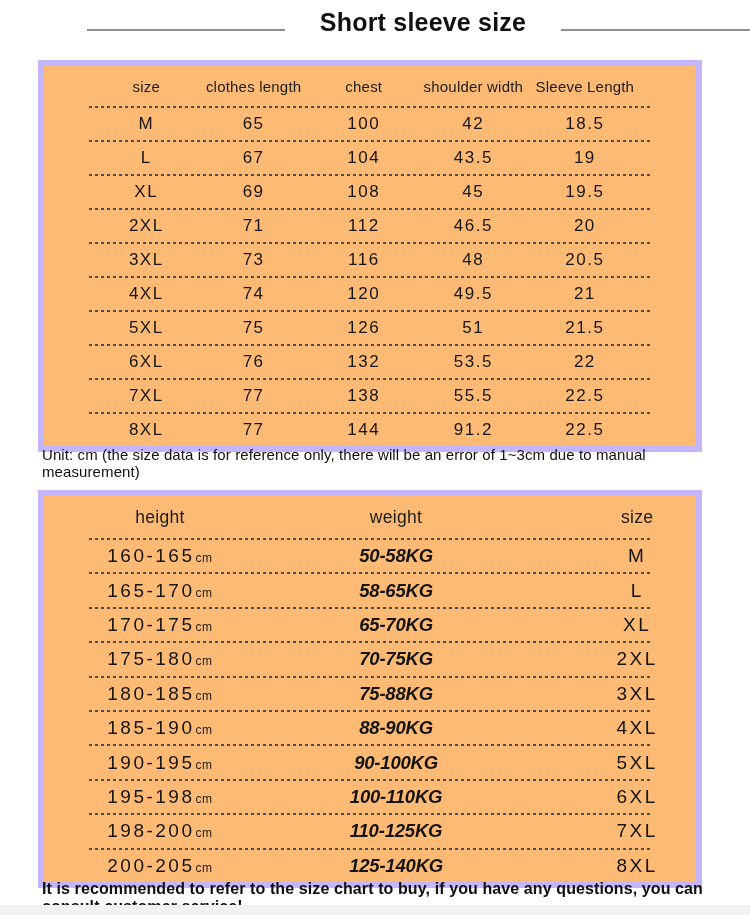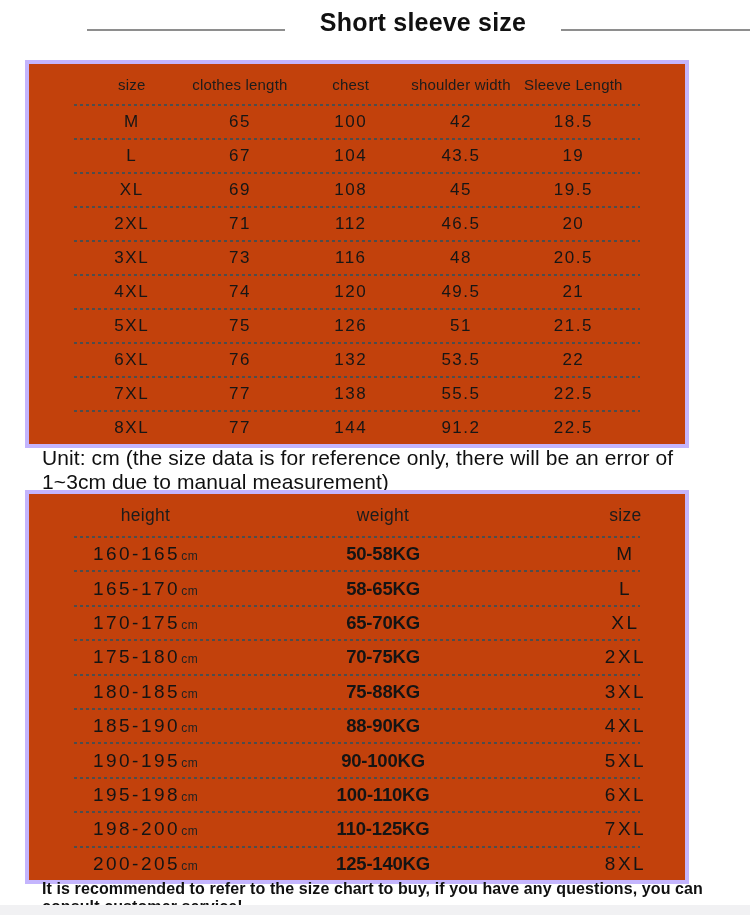--- a/index.html
+++ b/index.html
@@ -34,56 +34,56 @@
     font-size: 25px;
     font-weight: bold;
     color: #111;
     white-space: nowrap;
     letter-spacing: 0.2px;
   }
 
   
   .table-box {
     position: absolute;
-    left: 25px;
+    left: 38px;
     width: 664px;
-    border: 4px solid #c4b5fd;
-    background: #c2410c;
+    border: 6px solid #c4b5fd;
+    background: #fdba74;
   }
   .t1 { top: 60px; }
   .t2 { top: 490px; }
 
   .trow { display: grid; align-items: center; text-align: center; }
 
   .t1 .trow { grid-template-columns: 23.7% 16.9% 16.9% 16.7% 25.8%; height: 32px; }
   .t1 .trow.header { height: 40px; }
   .t1 .header .cell { font-size: 15px; letter-spacing: 0.2px; color: #1c1c1c; }
   .t1 .cell { font-size: 17px; letter-spacing: 1.5px; color: #161616; }
   .t1 .cell.c1 { padding-left: 50px; }
   .t1 .cell.c5 { padding-right: 54px; }
 
   .t2 .trow { grid-template-columns: 33.4% 32.3% 34.3%; height: 32.4px; gap: 29px; }
   .t2 .trow.header { height: 42px; }
   .t2 .header .cell { font-size: 17.5px; letter-spacing: 0.3px; color: #1c1c1c; }
   .t2 .cell.f1 { padding-left: 14px; }
   .t2 .cell.f3 { padding-right: 10px; }
   .t2 .hval { font-size: 19px; letter-spacing: 2.5px; color: #141414; }
   .t2 .unit { font-size: 12px; letter-spacing: 0.5px; margin-left: 1px; color: #222; }
-  .t2 .wval { font-size: 18.5px; font-weight: 600; letter-spacing: -0.2px; color: #141414; }
+  .t2 .wval { font-size: 18.5px; font-weight: 600; letter-spacing: -0.2px; color: #141414; font-style: italic; }
   .t2 .sval { font-size: 19px; letter-spacing: 2.5px; color: #141414; }
 
   .dash {
     height: 2px;
     margin: 0 45px;
     background: repeating-linear-gradient(90deg, #4d4d4d 0 3px, transparent 3px 6px);
   }
 
   
   .note { position: absolute; left: 42px; width: 680px; color: #101010; }
-  .unit-note { top: 446px; font-size: 21px; letter-spacing: 0.1px; }
+  .unit-note { top: 446px; font-size: 15px; letter-spacing: 0.1px; }
   .footer-note { top: 880px; font-size: 16px; font-weight: 600; letter-spacing: 0.1px; }
 
   .bottom-strip {
     position: absolute;
     left: 0; top: 905px;
     width: 750px; height: 10px;
     background: #f1f1f3;
   }
 </style>
 </head>

